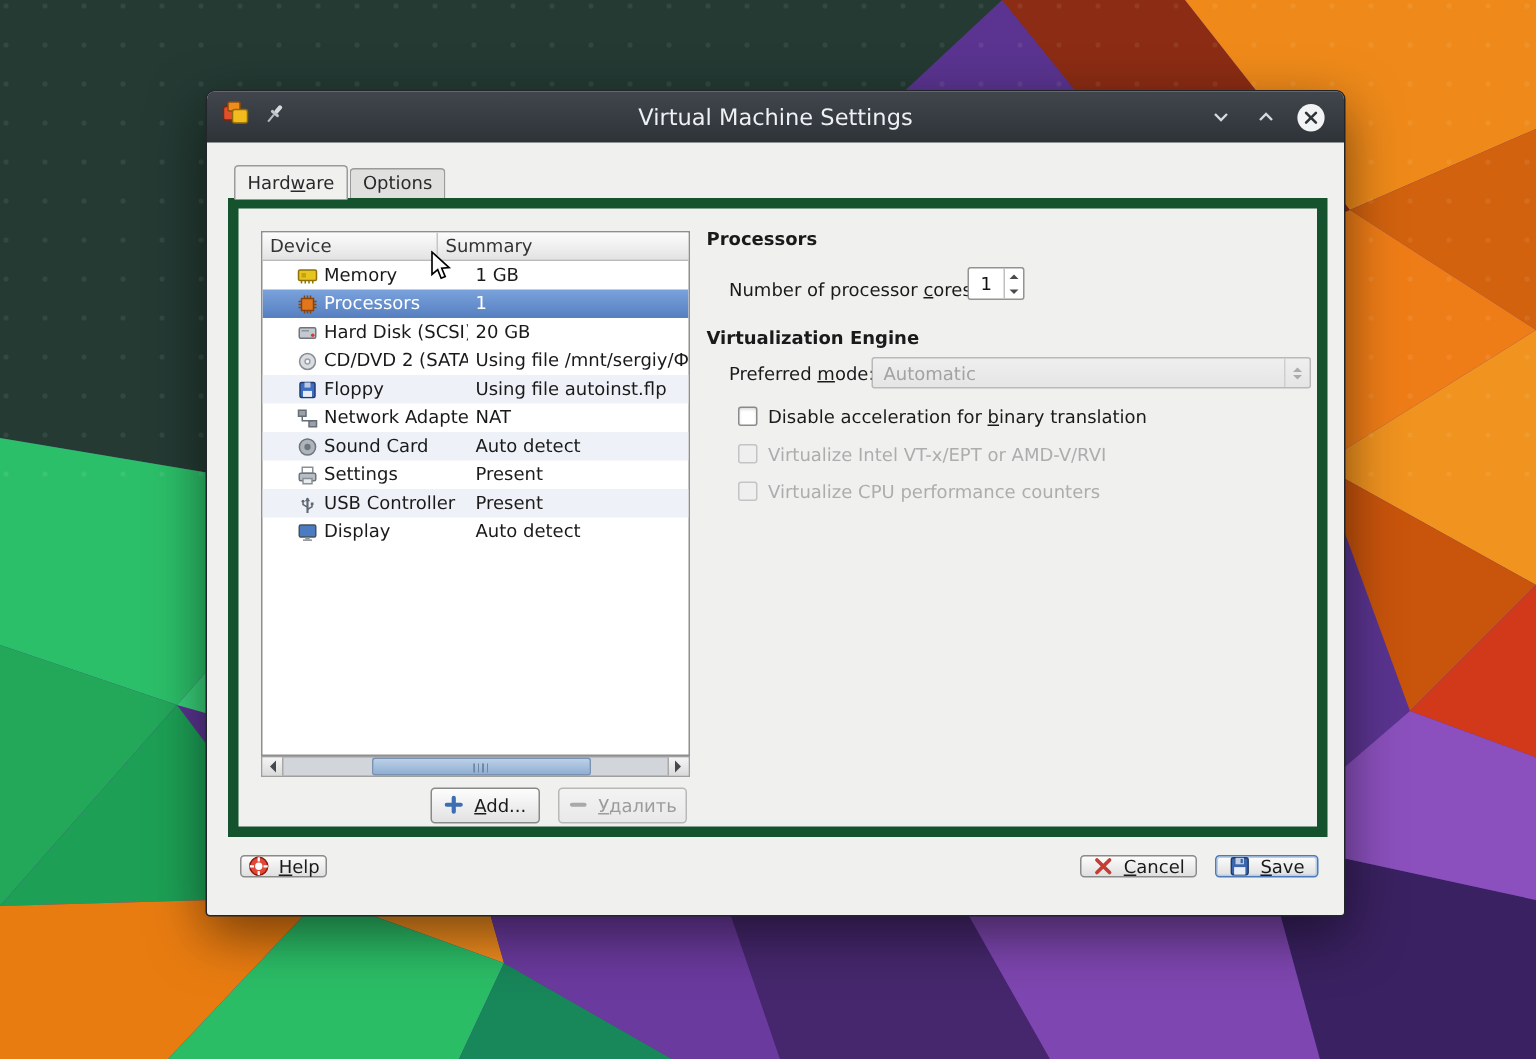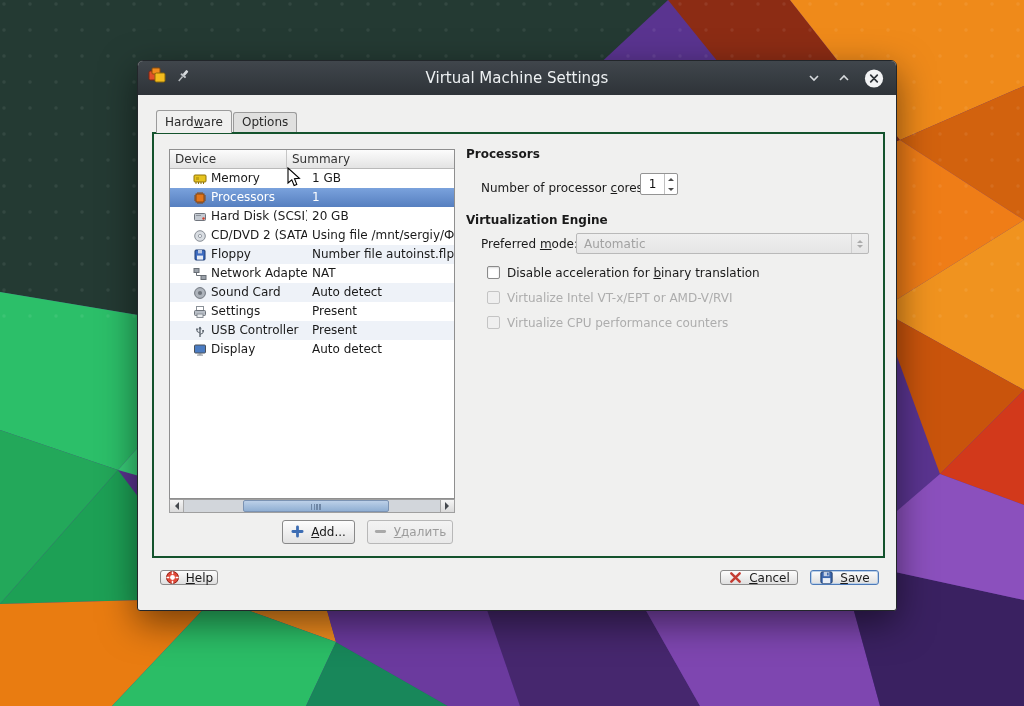--- a/index.html
+++ b/index.html
@@ -18,21 +18,21 @@
   .tb-left { position: absolute; left: 10px; top: 0; height: 34px; display: flex; align-items: center; gap: 8px; }
   .tb-right { position: absolute; right: 12px; top: 0; height: 34px; display: flex; align-items: center; gap: 10px; }
   .tb-btn { width: 20px; height: 20px; display: flex; align-items: center; justify-content: center; cursor: default; }
 
   
   .tabs { position: absolute; left: 18px; top: 49px; height: 23px; display: flex; align-items: center; z-index: 3; }
   .tab { height: 20px; line-height: 19px; padding: 0 8px; font-size: 12px; color: #2a2a2a;
          background: #e0e0df; border: 1px solid #9b9b9b; border-bottom: none; border-radius: 3px 3px 0 0; margin-right: 1px; }
   .tab.active { height: 23px; line-height: 22px; background: #f0f0ef; position: relative; z-index: 4; }
   .notebook { position: absolute; left: 14px; top: 71px; width: 733px; height: 426px;
-              border: 2px solid #14532d; background: #f0f0ef; }
+              border: 7px solid #14532d; background: #f0f0ef; }
 
   
   .device-table { position: absolute; left: 15px; top: 15px; width: 286px; height: 350px;
                   border: 1px solid #8f8f8f; background: #fff; font-size: 12px; overflow: hidden; }
   .dt-header { display: flex; height: 19px; background: linear-gradient(#fcfcfc, #e3e3e3);
                border-bottom: 1px solid #b9b9b9; color: #333; }
   .dt-header .hd-device { width: 117px; border-right: 1px solid #c6c6c6; padding-left: 5px; line-height: 18px; }
   .dt-header .hd-summary { flex: 1; padding-left: 5px; line-height: 18px; }
   .dt-row { display: flex; height: 19px; line-height: 19px; color: #1a1a1a; white-space: nowrap; padding-left: 20px; }
   .dt-row.alt { background: #eef2f8; }
@@ -254,21 +254,21 @@
         <div class="dt-cell-device">
           <span class="dev-icon">
               <svg width="14" height="14" viewBox="0 0 14 14">
                 <rect x="2" y="2" width="10" height="10" rx="1" fill="#3e6cc0" stroke="#1f3c72"></rect>
                 <rect x="5" y="2" width="4" height="3.4" fill="#bcc9e2"></rect>
                 <rect x="4" y="7.6" width="6" height="4" fill="#e8edf5"></rect>
               </svg>
             </span>
           <span>Floppy</span>
         </div>
-        <div class="dt-cell-summary">Number file autoinst.flp</div>
+        <div class="dt-cell-summary">Using file autoinst.flp</div>
       </div>
 
       <div class="dt-row">
         <div class="dt-cell-device">
           <span class="dev-icon">
               <svg width="14" height="14" viewBox="0 0 14 14">
                 <rect x="1" y="1.5" width="5" height="4" fill="#9aa1a9" stroke="#676d74"></rect>
                 <rect x="8" y="8.5" width="5" height="4" fill="#9aa1a9" stroke="#676d74"></rect>
                 <path d="M3.5 5.5v3h7" fill="none" stroke="#676d74"></path>
               </svg>

